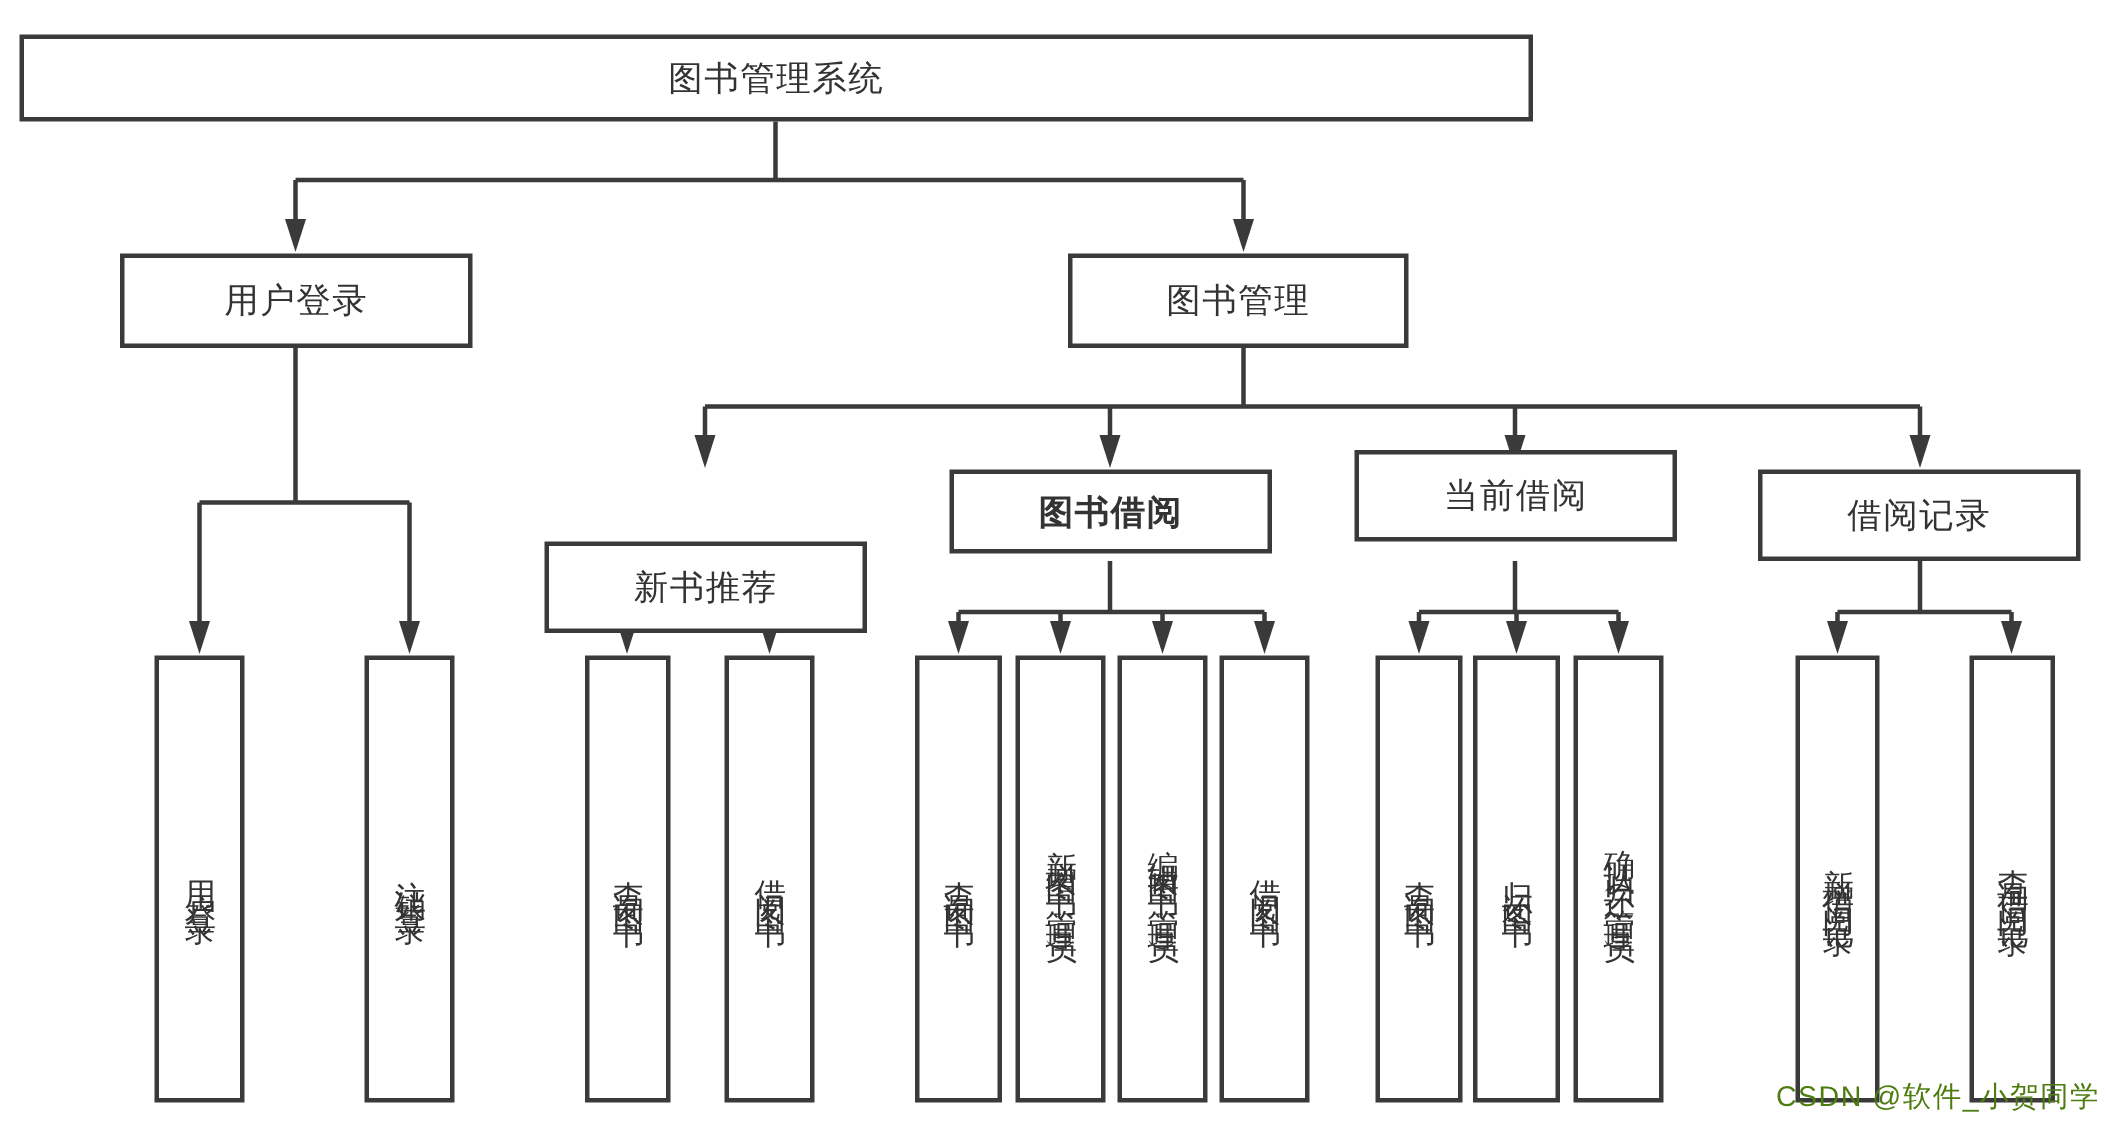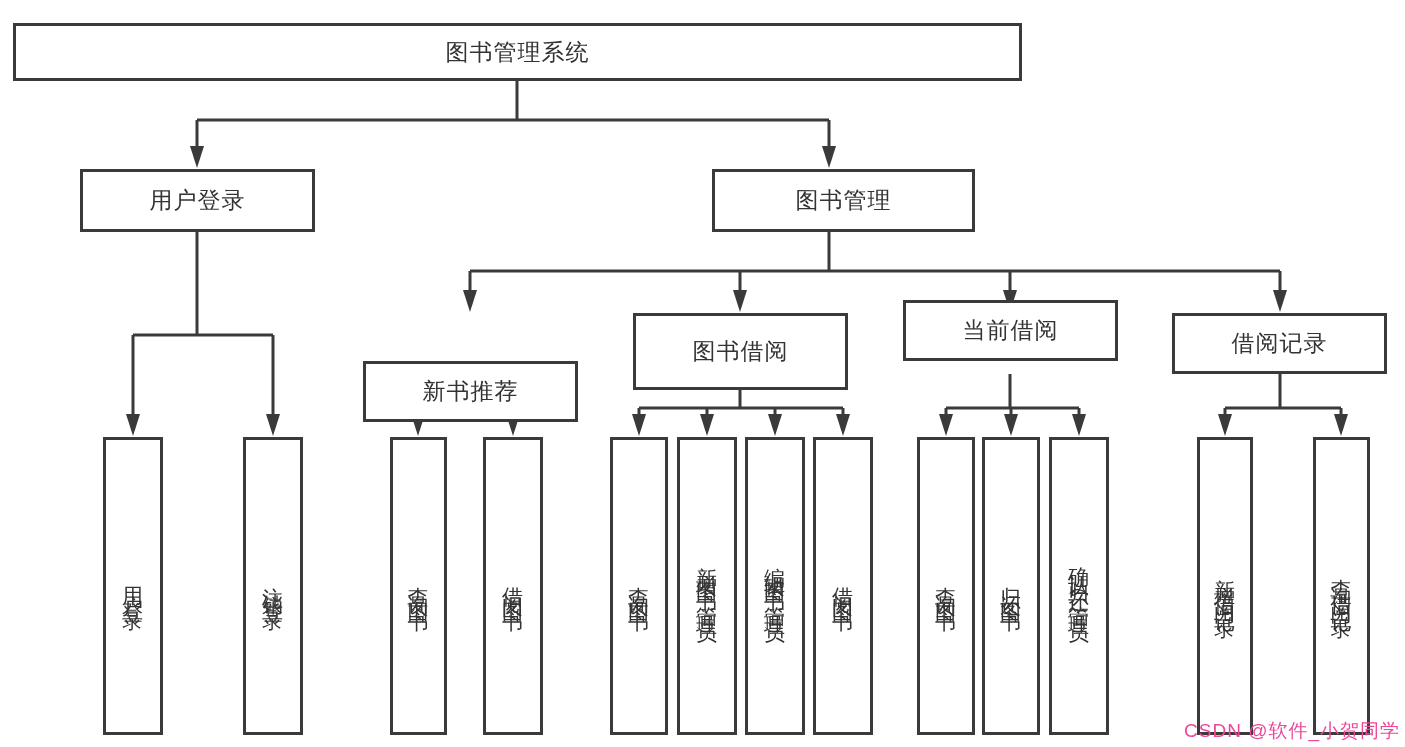--- a/index.html
+++ b/index.html
@@ -33,21 +33,21 @@
     font-size: 21px;
     letter-spacing: 8px;
     line-height: 1;
     white-space: nowrap;
   }
   .watermark {
     position: absolute;
     right: 5px;
     bottom: 3px;
     font-size: 19px;
-    color: #ec4899;
+    color: #4d7c0f;
     letter-spacing: 1px;
     white-space: nowrap;
   }
 </style>
 </head>
 <body>
 
 <div class="canvas">
 
   <svg class="connectors" viewBox="0 0 1405 747" xmlns="http://www.w3.org/2000/svg" aria-hidden="true">
@@ -89,24 +89,24 @@
       <polygon points="1004,414 1018,414 1011,436"></polygon>
       <polygon points="1072,414 1086,414 1079,436"></polygon>
       <polygon points="1218,414 1232,414 1225,436"></polygon>
       <polygon points="1334,414 1348,414 1341,436"></polygon>
     </g>
   </svg>
 
   <div class="node h" style="left:13px; top:12px; width:1009px; height:58px;margin-top:11px;">图书管理系统</div>
 
   <div class="node h" style="left:80px; top:169px; width:235px; height:63px;">用户登录</div>
-  <div class="node h" style="left:712px; top:169px; width:263px; height:63px;text-align:right;">图书管理</div>
+  <div class="node h" style="left:712px; top:169px; width:227px; height:63px;text-align:right;">图书管理</div>
 
   <div class="node h" style="left:363px; top:313px; width:215px; height:61px;margin-top:48px;">新书推荐</div>
-  <div class="node h" style="left:633px; top:313px; width:215px; height:77px;">图书借阅</div>
+  <div class="node h" style="left:633px; top:313px; width:215px; height:56px;font-weight:bold;">图书借阅</div>
   <div class="node h" style="left:903px; top:300px; width:215px; height:61px;">当前借阅</div>
   <div class="node h" style="left:1172px; top:313px; width:215px; height:61px;">借阅记录</div>
 
   <div class="node v" style="left:103px; top:437px; width:60px; height:298px;">
     <span>用户登录</span>
   </div>
   <div class="node v" style="left:243px; top:437px; width:60px; height:298px;">
     <span>注销登录</span>
   </div>
 

